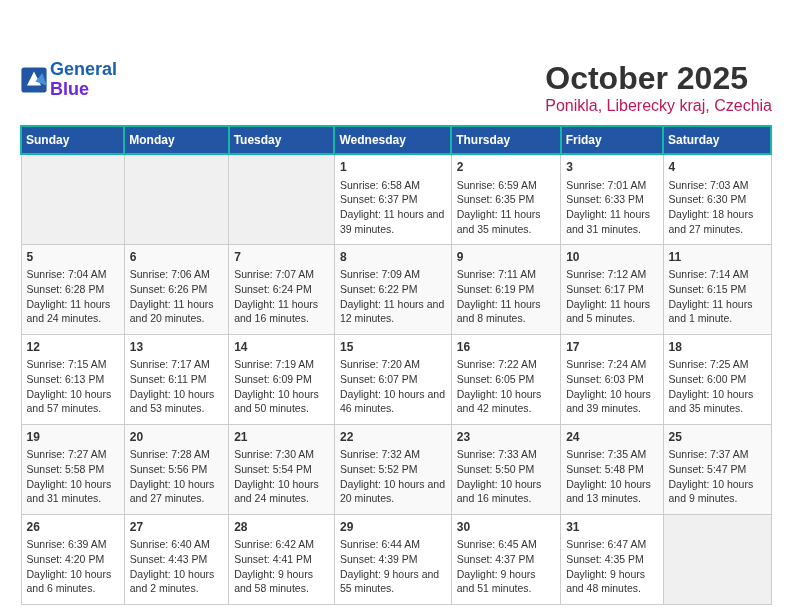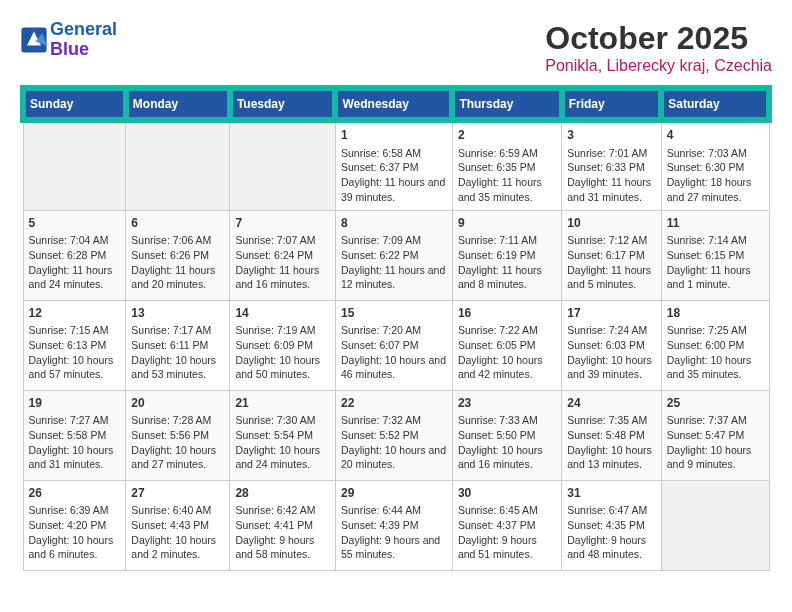--- a/index.html
+++ b/index.html
@@ -8,20 +8,21 @@
       background: #fff;
       width: 792px;
       min-height: 612px;
       padding: 20px;
     }
     .header {
       display: flex;
       justify-content: space-between;
       align-items: flex-start;
       margin-bottom: 10px;
+      margin-top: 40px;
     }
     .logo {
       display: flex;
       align-items: center;
     }
     .logo-text {
       font-size: 18px;
       font-weight: bold;
       color: #333;
       line-height: 1.1;
@@ -53,21 +54,21 @@
     }
     thead tr {
       background: #2255a4;
       color: #fff;
     }
     thead th {
       padding: 6px 4px;
       text-align: left;
       font-weight: bold;
       font-size: 12px;
-      border: 6px solid #14b8a6;
+      border: 2px solid #14b8a6;
     }
     tbody tr {
       vertical-align: top;
     }
     tbody td {
       border: 1px solid #ccc;
       padding: 4px 5px;
       height: 90px;
       vertical-align: top;
       color: #333;

